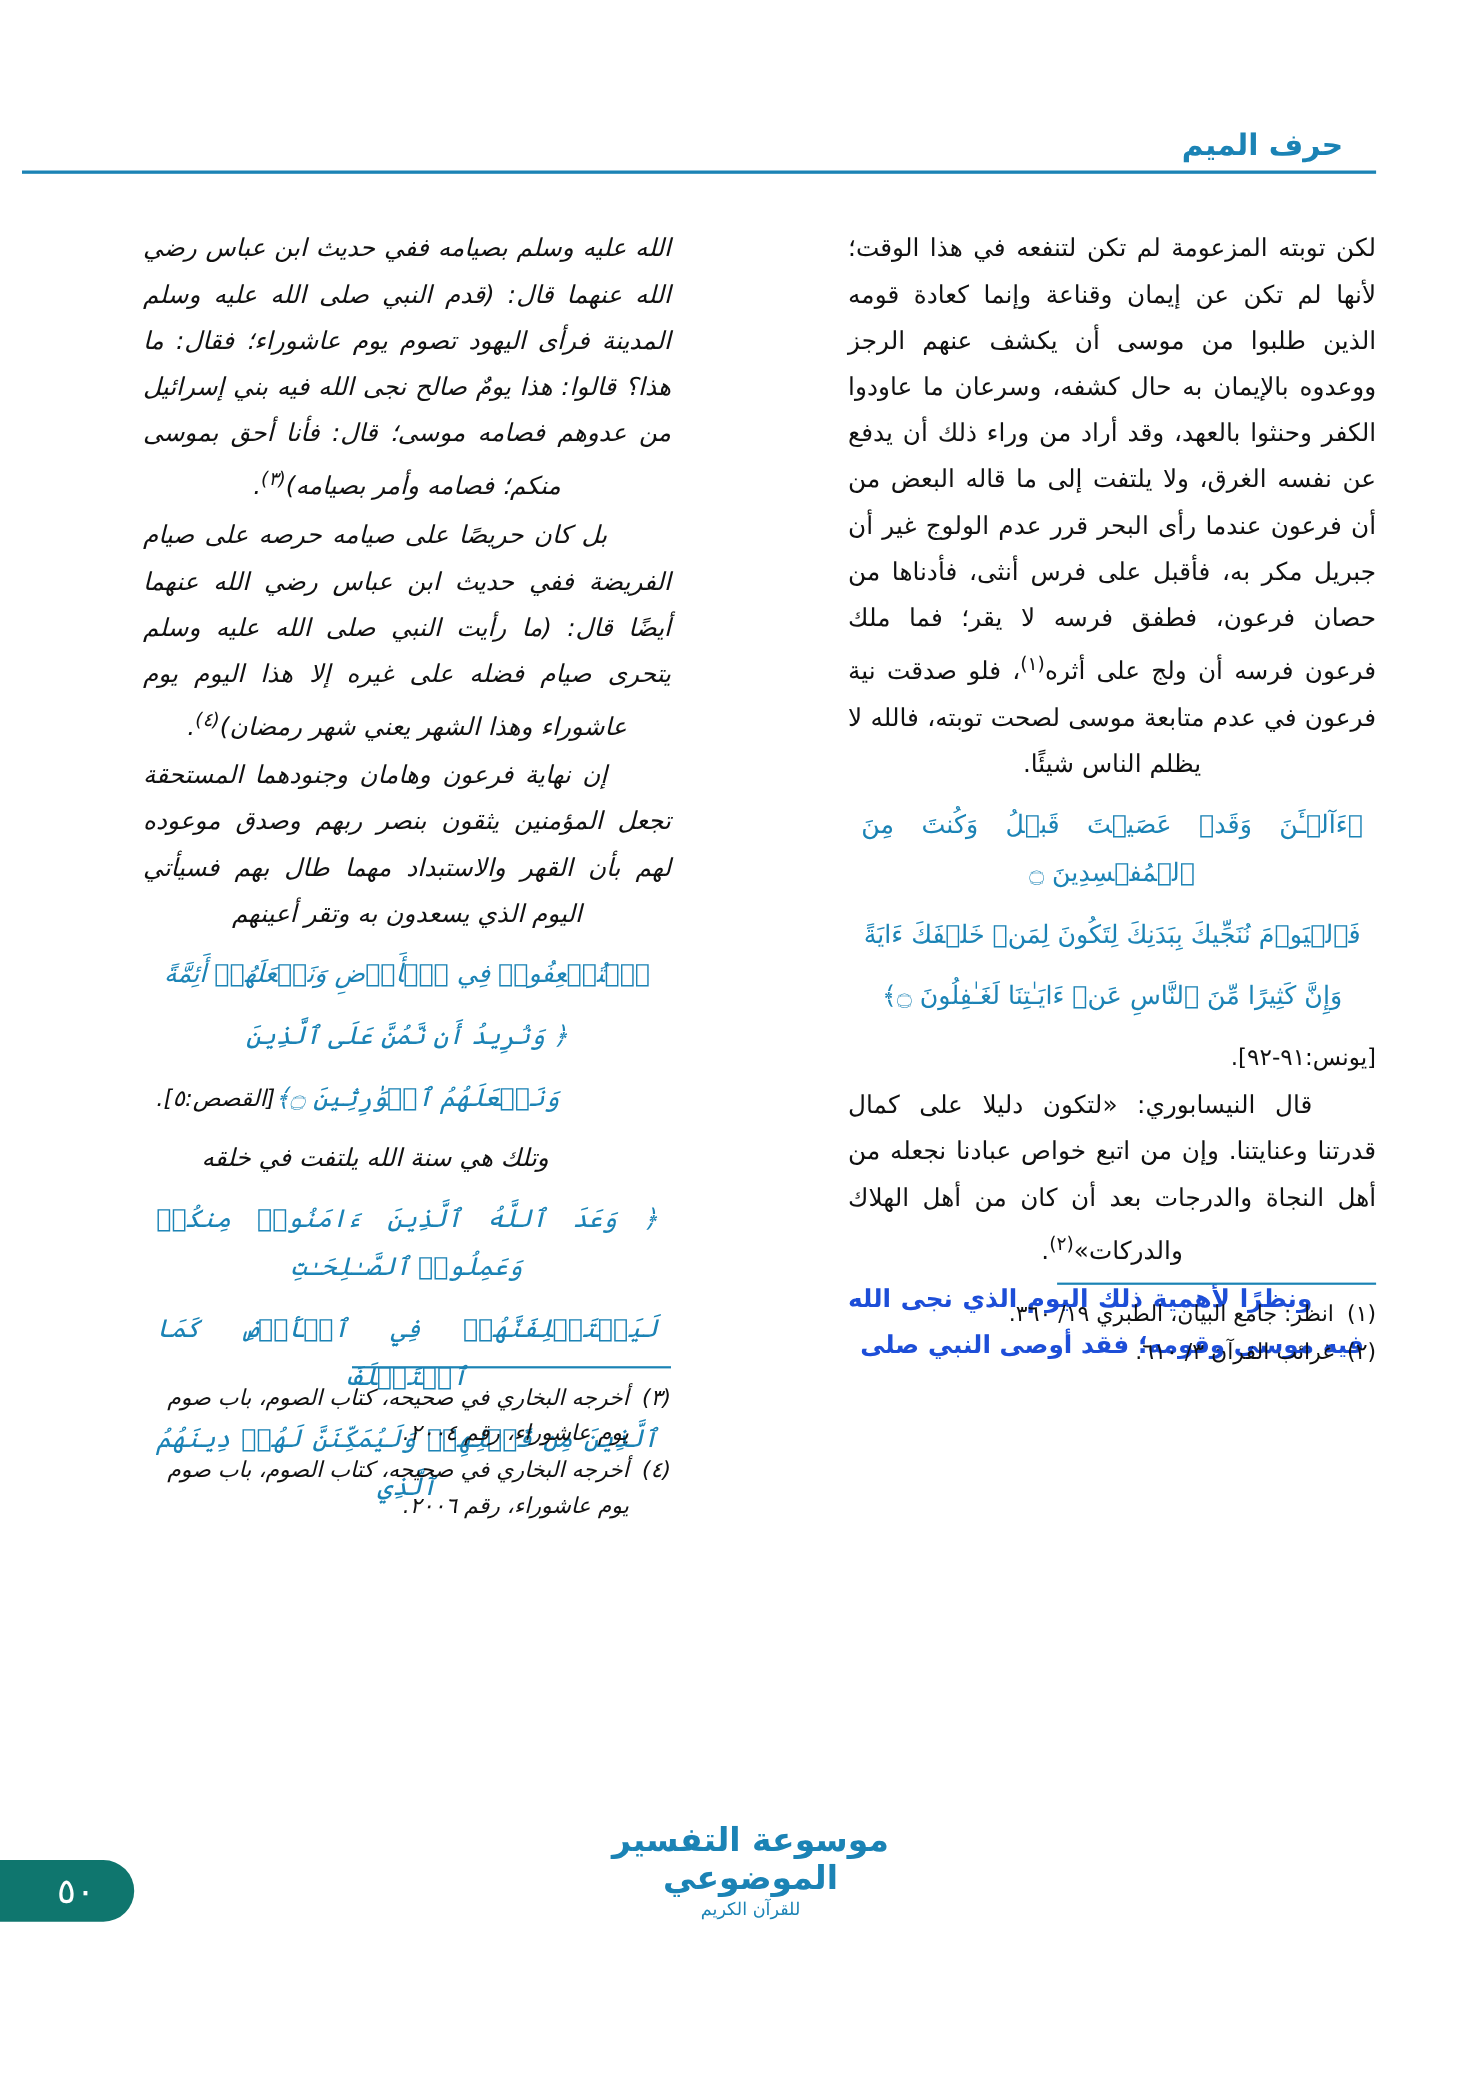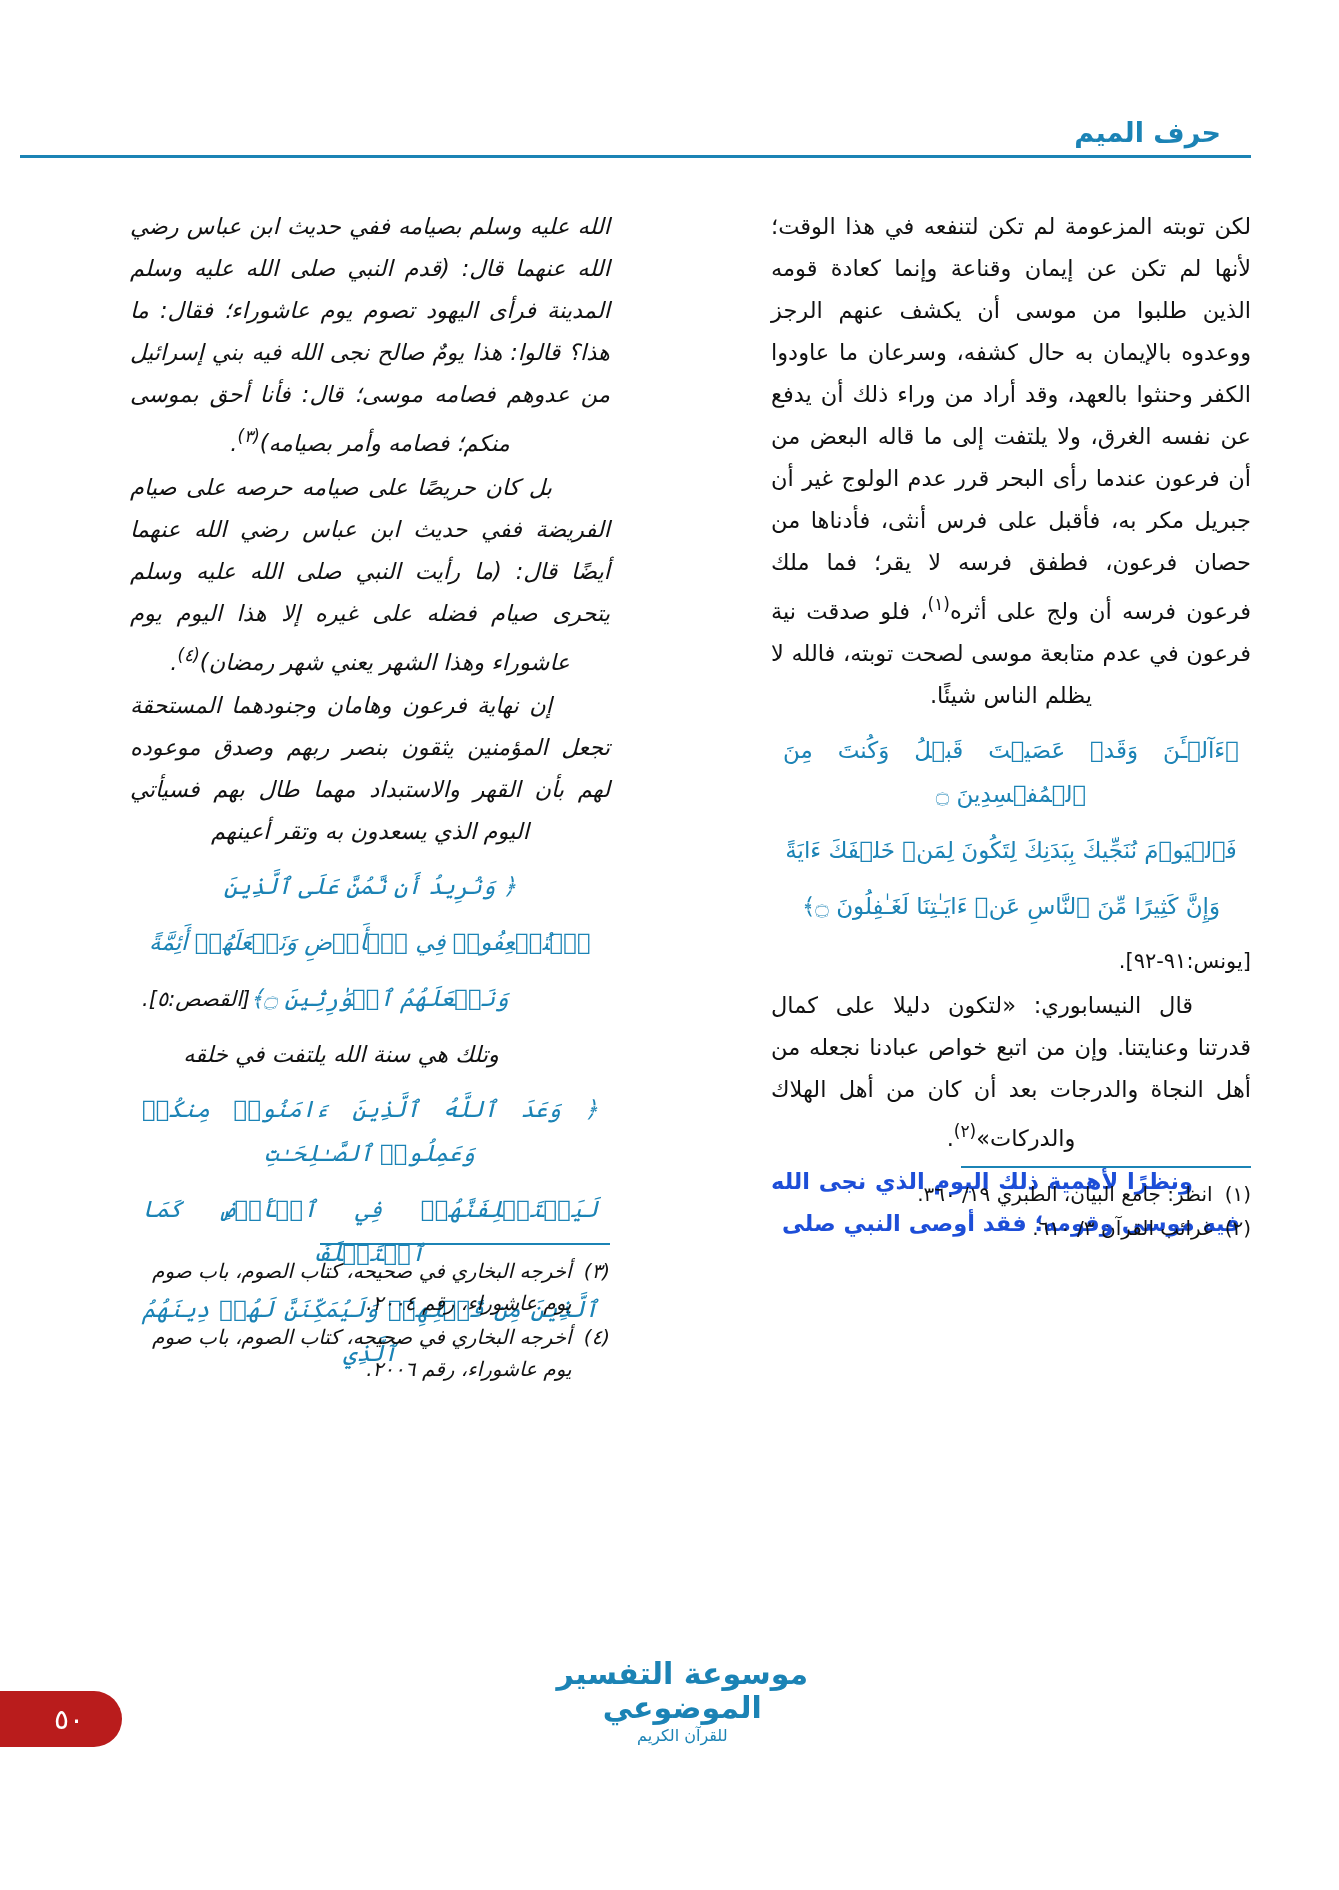--- a/index.html
+++ b/index.html
@@ -133,24 +133,24 @@
   .footer-logo .l2 {
     font-size: 16px;
     line-height: 22px;
   }
   .page-tab {
     position: absolute;
     bottom: 52px;
     left: 0;
     width: 122px;
     height: 56px;
-    background: #b91c1c;
+    background: #0f766e;
     border-radius: 0 28px 28px 0;
     color: #ffffff;
-    font-size: 28px;
+    font-size: 32px;
     display: flex;
     align-items: center;
     justify-content: center;
     padding-left: 16px;
     box-sizing: border-box;
   }
 </style>
 </head>
 <body>
 
@@ -194,22 +194,22 @@
 
     <div class="col col-left">
 
       <p><span>الله عليه وسلم بصيامه ففي حديث ابن عباس رضي الله عنهما قال: </span><span class="bold">(قدم النبي صلى الله عليه وسلم المدينة فرأى اليهود تصوم يوم عاشوراء؛ فقال: ما هذا؟ قالوا: هذا يومٌ صالح نجى الله فيه بني إسرائيل من عدوهم فصامه موسى؛ قال: فأنا أحق بموسى منكم؛ فصامه وأمر بصيامه)</span><span class="ref">(٣)</span><span>.</span></p>
 
       <p class="indent"><span>بل كان حريصًا على صيامه حرصه على صيام الفريضة ففي حديث ابن عباس رضي الله عنهما أيضًا قال: </span><span class="bold">(ما رأيت النبي صلى الله عليه وسلم يتحرى صيام فضله على غيره إلا هذا اليوم يوم عاشوراء وهذا الشهر يعني شهر رمضان)</span><span class="ref">(٤)</span><span>.</span></p>
 
       <p class="indent">إن نهاية فرعون وهامان وجنودهما المستحقة تجعل المؤمنين يثقون بنصر ربهم وصدق موعوده لهم بأن القهر والاستبداد مهما طال بهم فسيأتي اليوم الذي يسعدون به وتقر أعينهم</p>
 
       <div>
+        <p class="quran">ٱسۡتُضۡعِفُوا۟ فِي ٱلۡأَرۡضِ وَنَجۡعَلَهُمۡ أَئِمَّةً</p>
         <p class="quran">﴿ وَنُرِيدُ أَن نَّمُنَّ عَلَى ٱلَّذِينَ</p>
-        <p class="quran">ٱسۡتُضۡعِفُوا۟ فِي ٱلۡأَرۡضِ وَنَجۡعَلَهُمۡ أَئِمَّةً</p>
         <p class="quran" style="text-align-last:left;"><span>وَنَجۡعَلَهُمُ ٱلۡوَٰرِثِينَ ۝﴾</span><span class="srcref">[القصص:٥].</span></p>
       </div>
 
       <p class="indent">وتلك هي سنة الله يلتفت في خلقه</p>
 
       <div>
         <p class="quran">﴿ وَعَدَ ٱللَّهُ ٱلَّذِينَ ءَامَنُوا۟ مِنكُمۡ وَعَمِلُوا۟ ٱلصَّـٰلِحَـٰتِ</p>
         <p class="quran">لَيَسۡتَخۡلِفَنَّهُمۡ فِي ٱلۡأَرۡضِ كَمَا ٱسۡتَخۡلَفَ</p>
         <p class="quran">ٱلَّذِينَ مِن قَبۡلِهِمۡ وَلَيُمَكِّنَنَّ لَهُمۡ دِينَهُمُ ٱلَّذِي</p>
       </div>

